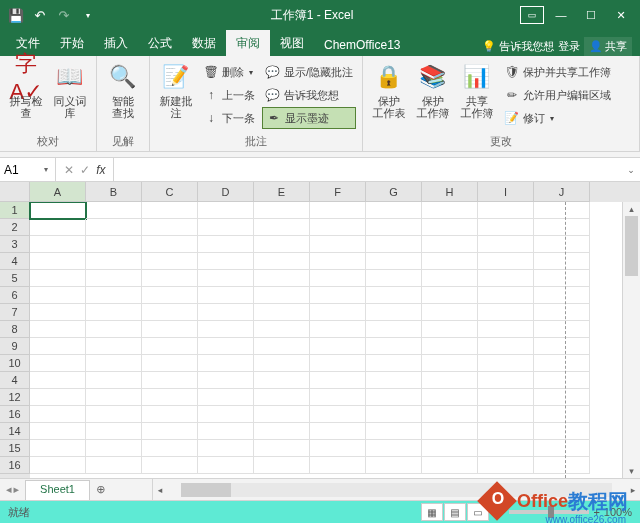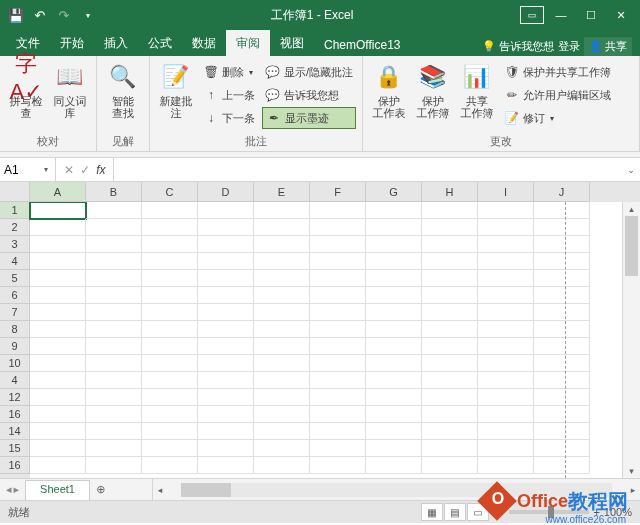--- a/index.html
+++ b/index.html
@@ -68,21 +68,21 @@
 .sheet-row { height: 22px; border-top: 1px solid #d4d4d4; display: flex; align-items: stretch; font-size: 11px; background: #f3f3f3; }
 .sheet-nav { display: flex; align-items: center; gap: 2px; padding: 0 6px; color: #888; }
 .sheet-tab { background: #fff; border: 1px solid #ccc; border-bottom: none; padding: 2px 14px; margin-top: 1px; color: #217346; }
 .sheet-add { width: 22px; display: flex; align-items: center; justify-content: center; color: #666; border: 1px solid transparent; }
 .hscroll { flex: 1; margin-left: 40px; display: flex; align-items: center; position: relative; background: #f3f3f3; border-left: 1px solid #d4d4d4; }
 .hscroll .track { flex: 1; height: 14px; background: #e8e8e8; position: relative; margin: 0 14px; }
 .hscroll .thumb { position: absolute; left: 0; width: 50px; top: 0; bottom: 0; background: #cdcdcd; }
 .hscroll .arr { width: 14px; text-align: center; font-size: 9px; color: #666; }
 
 
-.statusbar { height: 23px; background: #e5e5e5; border-top: 1px solid #d4d4d4; display: flex; align-items: center; font-size: 11px; color: #555; padding: 0 8px; }
+.statusbar { height: 23px; background: #5eead4; border-top: 1px solid #d4d4d4; display: flex; align-items: center; font-size: 11px; color: #555; padding: 0 8px; }
 .status-left { flex: 1; }
 .view-btns { display: flex; gap: 1px; margin-right: 10px; }
 .view-btn { width: 22px; height: 18px; border: 1px solid #ccc; background: #fff; display: flex; align-items: center; justify-content: center; font-size: 10px; }
 .zoom { display: flex; align-items: center; gap: 4px; }
 .zoom-slider { width: 80px; height: 4px; background: #ccc; position: relative; }
 .zoom-slider .tick { position: absolute; left: 50%; top: -3px; width: 1px; height: 10px; background: #888; }
 .zoom-slider .knob { position: absolute; left: 48%; top: -4px; width: 6px; height: 12px; background: #888; }
 
 
 .watermark { position: absolute; right: 12px; bottom: 10px; display: flex; align-items: center; font-weight: bold; font-size: 18px; }

